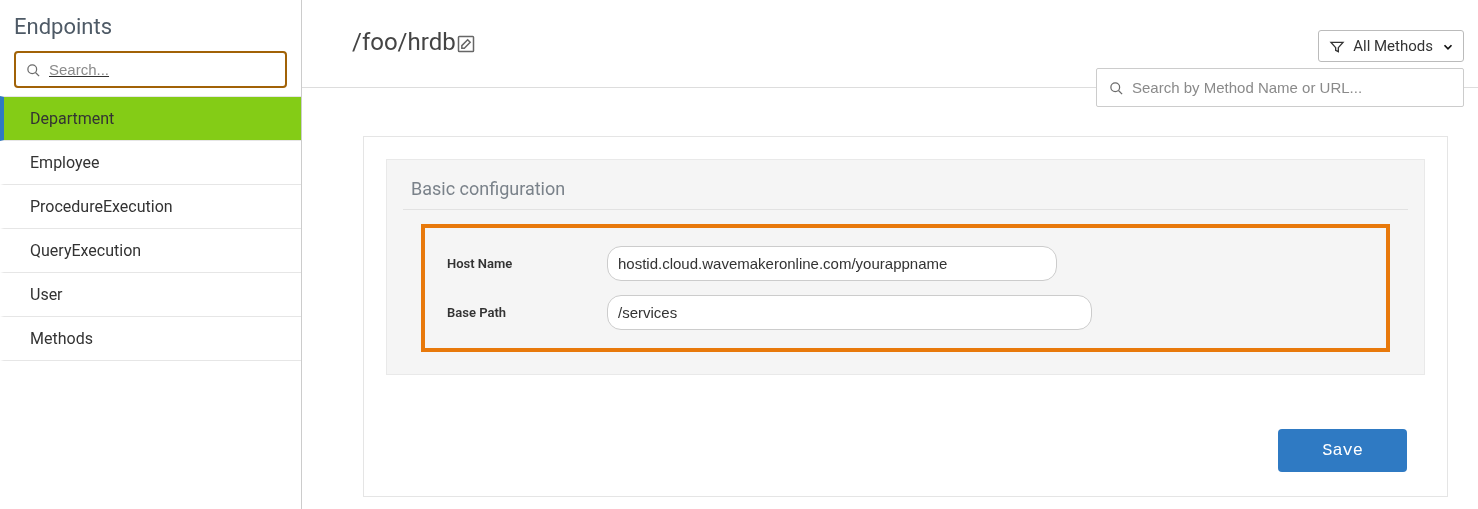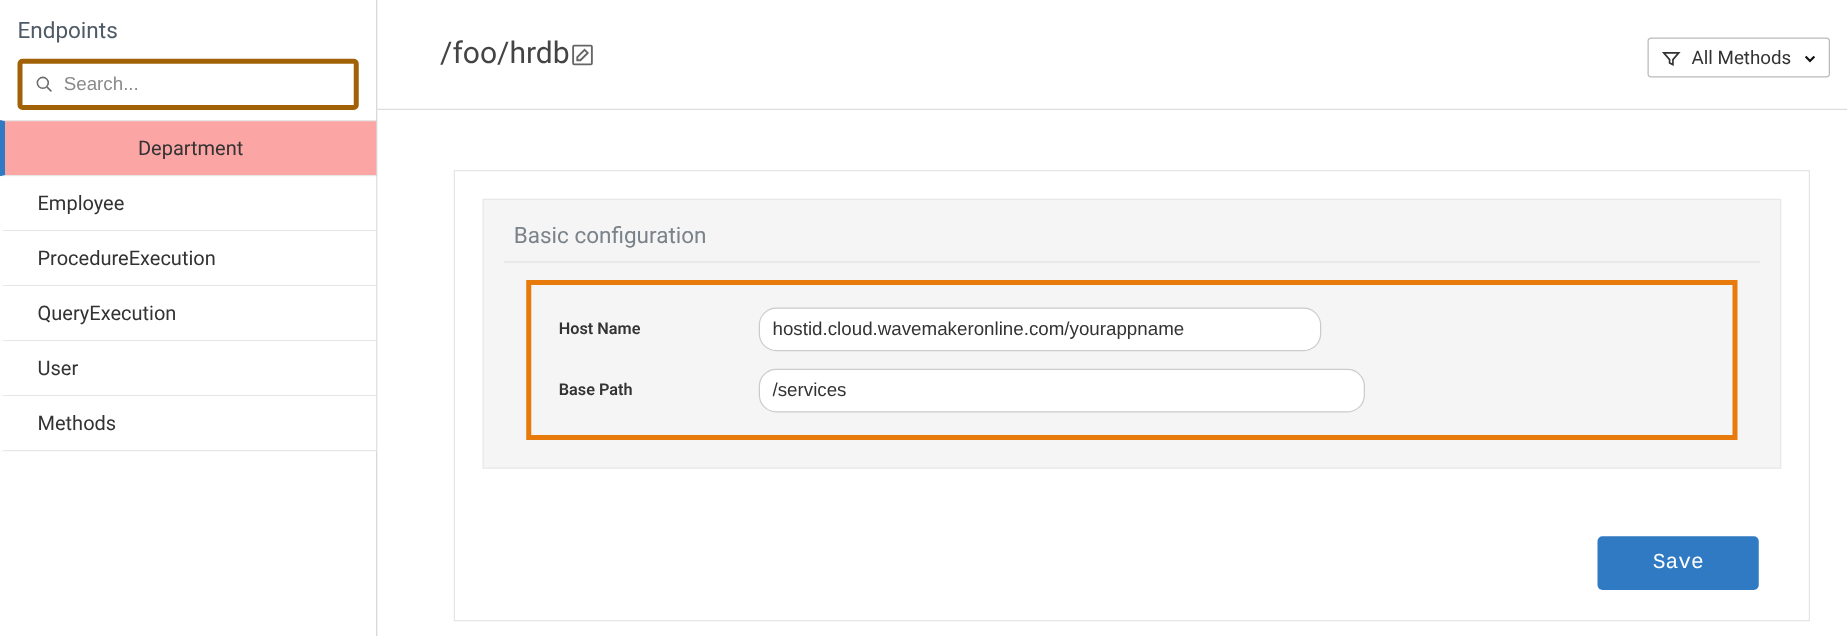--- a/index.html
+++ b/index.html
@@ -15,33 +15,34 @@
     .app { display: flex; height: 100%; }
 
     
     .sidebar {
       width: 302px;
       border-right: 1px solid #ccc;
       background: #fff;
       padding-top: 10px;
     }
     .sidebar-title {
-      font-size: 18px;
+      font-size: 22px;
       color: #4e5a66;
       padding: 4px 14px 12px;
       font-weight: 400;
     }
     .search-box {
       margin: 0 14px 6px;
-      border: 4px solid #a16207;
+      border: 2px solid #a16207;
       border-radius: 4px;
       display: flex;
       align-items: center;
       padding: 8px 10px;
       background: #fff;
+      text-decoration: underline;
     }
     .search-box .mag { margin-right: 8px; color: #6b6b6b; flex-shrink: 0; }
     .search-box input {
       border: none;
       outline: none;
       font-size: 15px;
       color: #333;
       width: 100%;
       background: transparent;
     }
@@ -53,22 +54,21 @@
       font-size: 16px;
       color: #333;
       border-bottom: 1px solid #e6e6e6;
       cursor: pointer;
       background: #fff;
       border-left: 4px solid transparent;
     }
     .endpoints-list .ep-item:first-child { border-top: 1px solid #e6e6e6; }
     .endpoints-list .ep-item.selected {
       border-left: 4px solid #2f7ac3;
-      background: #fca5a5;
-      text-align: center;
+      background: #84cc16;
     }
 
     
     .main { flex: 1; position: relative; background: #fff; }
 
     .header-strip {
       height: 88px;
       border-bottom: 1px solid #ddd;
       position: relative;
     }
@@ -254,20 +254,29 @@
         </span>
         <span>All Methods</span>
         <span class="chev">
           <svg width="14" height="14" viewBox="0 0 24 24" fill="none" stroke="#111" stroke-width="3">
             <polyline points="6 9 12 15 18 9"></polyline>
           </svg>
         </span>
       </div>
     </div>
 
+    <div class="method-search">
+      <span class="mag">
+        <svg width="15" height="15" viewBox="0 0 24 24" fill="none" stroke="currentColor" stroke-width="2">
+          <circle cx="10" cy="10" r="7"></circle>
+            <line x1="21" y1="21" x2="15.5" y2="15.5"></line>
+        </svg>
+      </span>
+      <input type="text" placeholder="Search by Method Name or URL..." style="">
+    </div>
 
     <section class="content-card">
 
       <div class="basic-panel">
         <div class="basic-title">Basic configuration</div>
 
         <div class="highlight-box">
           <div class="form-row">
             <label>Host Name</label>
             <input type="text" value="hostid.cloud.wavemakeronline.com/yourappname" style="">

